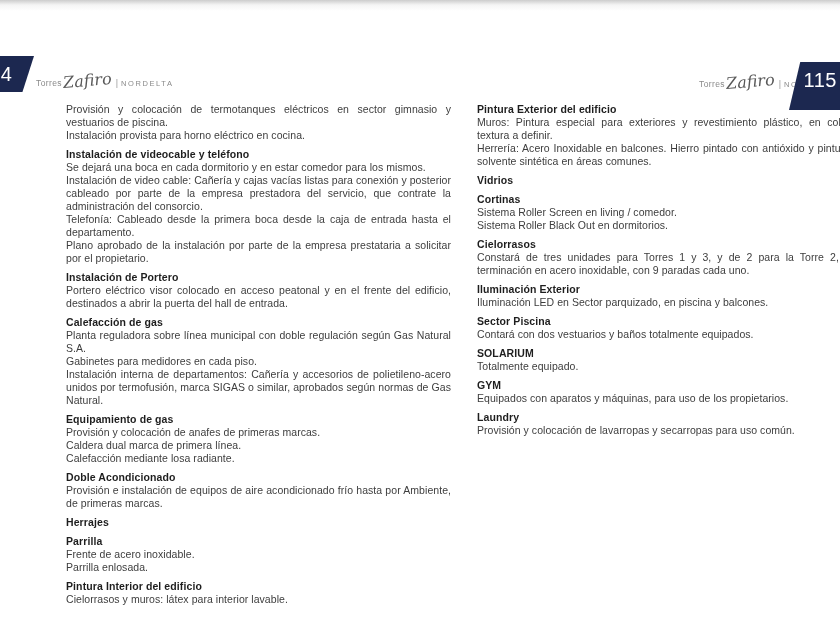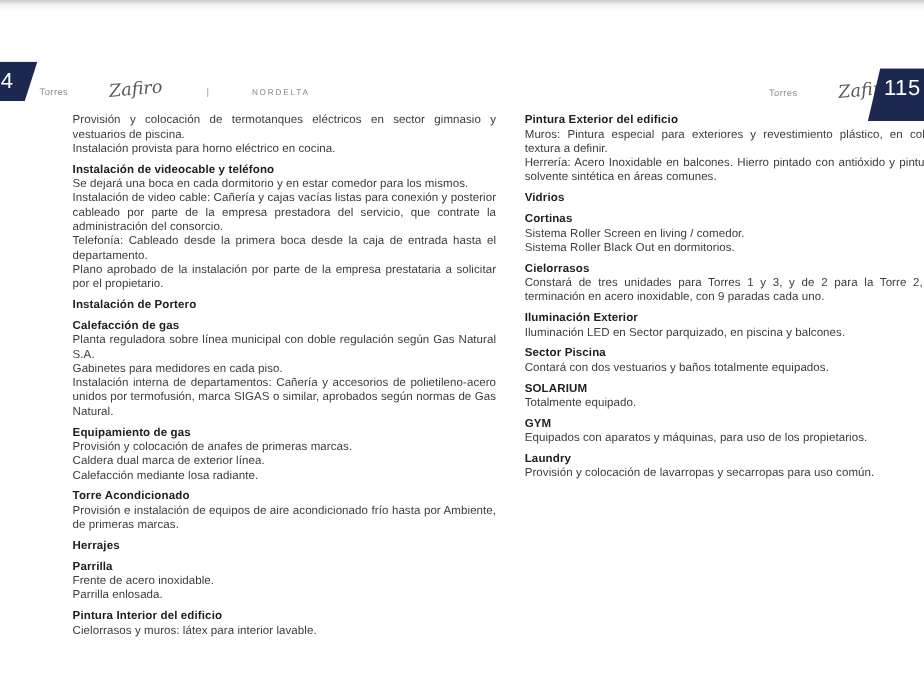--- a/index.html
+++ b/index.html
@@ -33,21 +33,21 @@
     clip-path:polygon(22% 0, 100% 0, 100% 100%, 0 100%);
   }
   .tab-num {
     position:absolute; top:0; font-size:20px; line-height:36px;
     letter-spacing:.5px; font-weight:400; color:#ffffff; white-space:nowrap;
   }
   .tab-num-left { left:-21px; }
   .tab-num-right { right:3px; }
 
   
-  .logo { position:absolute; display:flex; align-items:baseline; white-space:nowrap;gap:36px; }
+  .logo { position:absolute; display:flex; align-items:baseline; white-space:nowrap; }
   .logo-left  { left:36px;  top:71px; }
   .logo-right { left:699px; top:72px; }
   .logo-torres   { font-size:8.5px; letter-spacing:.4px; color:#8a8a8a; }
   .logo-script   {
     display:inline-block; font-family:"DejaVu Serif", serif; font-style:italic;
     font-size:16px; color:#585858; margin:0 2px 0 1px; transform:rotate(-5deg);
   }
   .logo-sep      { font-size:9px; margin:0 3px 0 2px; color:#9c9c9c; }
   .logo-nordelta { font-size:7.5px; letter-spacing:1.6px; color:#8a8a8a; }
 
@@ -104,38 +104,39 @@
   <section class="spec-section">
     <h3 class="sec-title">Instalación de videocable y teléfono</h3>
   <p>Se dejará una boca en cada dormitorio y en estar comedor para los mismos.</p>
           <p>Instalación de video cable: Cañería y cajas vacías listas para conexión y posterior cableado por parte de la empresa prestadora del servicio, que contrate la administración del consorcio.</p>
           <p>Telefonía: Cableado desde la primera boca desde la caja de entrada hasta el departamento.</p>
           <p>Plano aprobado de la instalación por parte de la empresa prestataria a solicitar por el propietario.</p>
         </section>
 
   <section class="spec-section">
     <h3 class="sec-title">Instalación de Portero</h3>
+  <p>Portero eléctrico visor colocado en acceso peatonal y en el frente del edificio, destinados a abrir la puerta del hall de entrada.</p>
         </section>
 
   <section class="spec-section">
     <h3 class="sec-title">Calefacción de gas</h3>
   <p>Planta reguladora sobre línea municipal con doble regulación según Gas Natural S.A.</p>
           <p>Gabinetes para medidores en cada piso.</p>
           <p>Instalación interna de departamentos: Cañería y accesorios de polietileno-acero unidos por termofusión, marca SIGAS o similar, aprobados según normas de Gas Natural.</p>
         </section>
 
   <section class="spec-section">
     <h3 class="sec-title">Equipamiento de gas</h3>
   <p>Provisión y colocación de anafes de primeras marcas.</p>
-          <p>Caldera dual marca de exterior línea.</p>
+          <p>Caldera dual marca de primera línea.</p>
           <p>Calefacción mediante losa radiante.</p>
         </section>
 
   <section class="spec-section">
-    <h3 class="sec-title">Torre Acondicionado</h3>
+    <h3 class="sec-title">Doble Acondicionado</h3>
   <p>Provisión e instalación de equipos de aire acondicionado frío hasta por Ambiente, de primeras marcas.</p>
         </section>
 
   <section class="spec-section">
     <h3 class="sec-title">Herrajes</h3>
         </section>
 
   <section class="spec-section">
     <h3 class="sec-title">Parrilla</h3>
   <p>Frente de acero inoxidable.</p>

